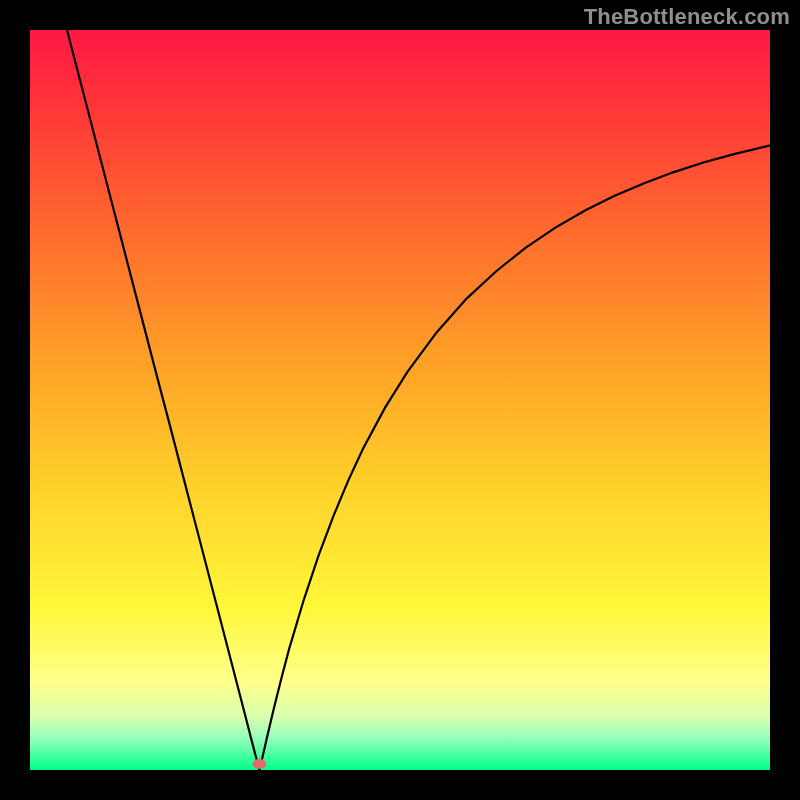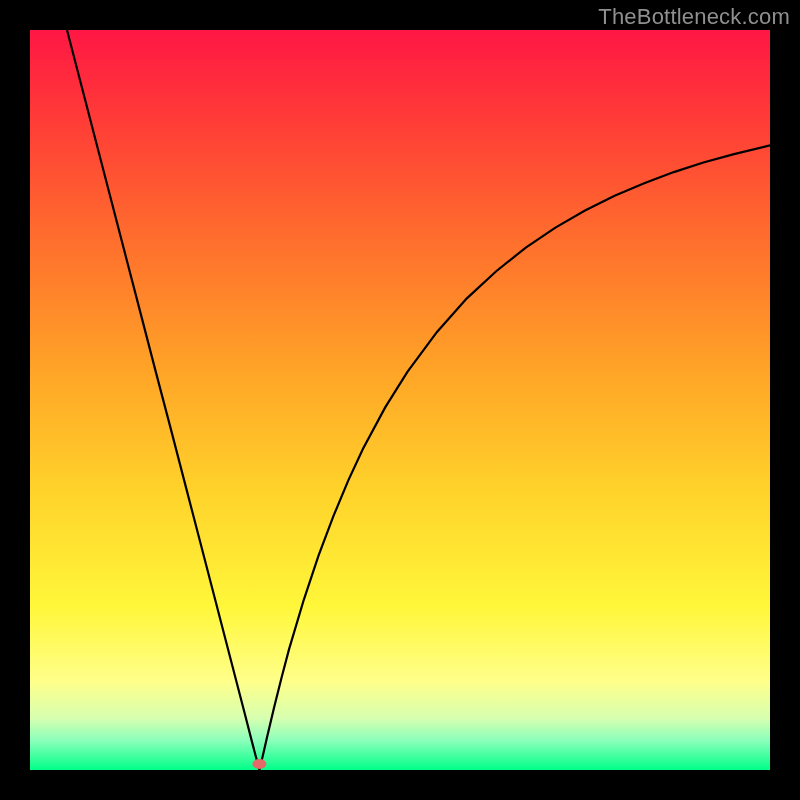--- a/index.html
+++ b/index.html
@@ -24,21 +24,21 @@
     width: 740px;
     height: 740px;
     overflow: hidden;
   }
   .watermark {
     position: absolute;
     top: 4px;
     right: 10px;
     color: #8f8f8f;
     font-size: 22px;
-    font-weight: 400;
+    font-weight: 700;
     letter-spacing: 0.2px;
   }
   svg { display: block; }
 </style>
 </head>
 <body>
 
 <div class="frame">
 
   <div class="watermark">TheBottleneck.com</div>

